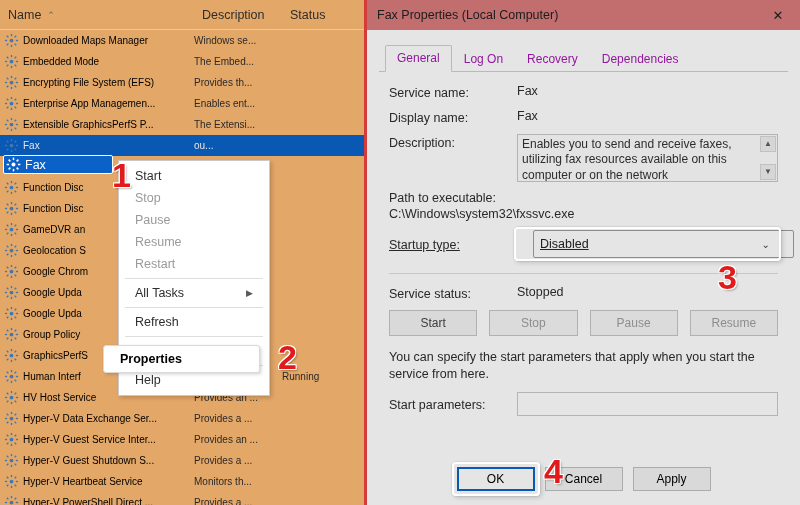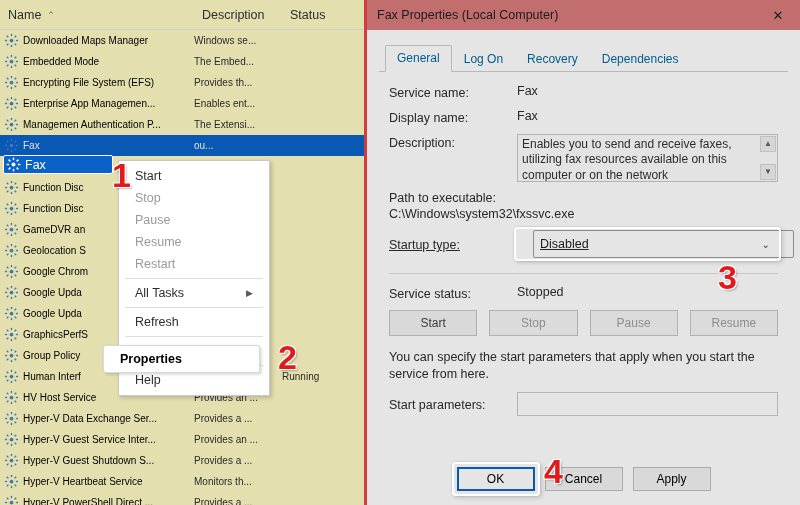--- a/index.html
+++ b/index.html
@@ -1,18 +1,18 @@
 <!DOCTYPE html>
 <html><head>
 <meta charset="utf-8">
 <style>
   * { box-sizing: border-box; margin: 0; padding: 0; font-family: "Segoe UI", Tahoma, sans-serif; }
   body { width: 800px; height: 505px; overflow: hidden; background: #f0f0f0; position: relative; }
   .panels { display: flex; width: 100%; height: 100%; }
-  .left-panel { width: 367px; height: 100%; border-right: 3px solid #d43b3b; background: #fef9c3; position: relative; }
+  .left-panel { width: 367px; height: 100%; border-right: 3px solid #d43b3b; background: #fdba74; position: relative; }
   .right-panel { flex: 1; height: 100%; background: #fff; position: relative; display: flex; flex-direction: column; }
 
   
   .dim { position:absolute; inset:0; background: rgba(0,0,0,0.10); pointer-events:none; z-index: 50; }
 
   .list-header { display:flex; align-items:center; height:30px; border-bottom:1px solid #e6e6e6; font-size:12.5px; color:#333; }
   .list-header > div { padding:6px 8px; }
   .col-name { width: 194px; display:flex; align-items:center; gap:6px;}
   .col-desc { width: 88px; }
   .col-status { width: 60px; }
@@ -33,21 +33,21 @@
   .ctx-item { padding:4px 16px; color:#2e2e2e; display:flex; justify-content:space-between; align-items:center;}
   .ctx-item.disabled { color:#9a9a9a; }
   .ctx-sep { height:1px; background:#dedede; margin:3px 6px; }
   .ctx-sub .caret { font-size:9px; color:#585858; }
   .ctx-hi { position:absolute; z-index:71; left:103px; top:345px; width:157px; height:28px; background:#fff; border:1px solid #d9d9d9; border-radius:3px; box-shadow:0 0 0 1px rgba(0,0,0,.02), 2px 2px 3px rgba(0,0,0,.12); display:flex; align-items:center; padding-left:16px; font-size:12.5px; font-weight:600;}
 
   
   .titlebar { height:30px; background:#d87b7b; display:flex; align-items:center; justify-content:space-between; padding:0 0 0 10px; color:#222; font-size:12.5px; }
   .close-x { width:44px; height:30px; display:flex; align-items:center; justify-content:center; font-size:13px; color:#222; }
   .tabstrip { display:flex; align-items:flex-end; gap:0; padding:14px 0 0 6px; border-bottom:1px solid #cfcfcf; margin:0 12px; }
-  .tab { padding:5px 11px 6px; font-size:12px; color:#0369a1; border:1px solid transparent; border-bottom:none; position:relative; top:1px;}
+  .tab { padding:5px 11px 6px; font-size:12px; color:#a21caf; border:1px solid transparent; border-bottom:none; position:relative; top:1px;}
   .tab.active { background:#fff; border-color:#cfcfcf; border-bottom:1px solid #fff; border-radius:2px 2px 0 0;}
   .form-area { flex:1; padding:12px 22px 8px 22px; font-size:12.5px; color:#2d2d2d; display:flex; flex-direction:column; gap:9px; position:relative;}
   .frow { display:flex; align-items:flex-start; gap:10px;}
   .flabel { width:118px; padding-top:2px;}
   .fvalue { flex:1; }
   .desc-box { flex:1; height:48px; border:1px solid #c9c9c9; background:#fdfdfd; padding:2px 20px 2px 4px; font-size:12px; line-height:1.28; color:#333; overflow:hidden; position:relative;}
   .desc-scroll { position:absolute; right:1px; top:1px; bottom:1px; width:16px; display:flex; flex-direction:column; justify-content:space-between;}
   .desc-arrow { width:16px; height:16px; display:flex; align-items:center; justify-content:center; font-size:8px; color:#5d5d5d; background:#efefef; border:1px solid #d7d7d7;}
   .startup-wrap { position:relative; }
   .startup-select { width:100%; height:28px; border:1px solid #9d9d9d; background:#fff; padding:0 26px 0 6px; font-size:12.5px; color:#222; display:flex; align-items:center; border-radius:2px; appearance:none;margin-left:16px;}
@@ -175,21 +175,21 @@
                 <line x1="12" y1="1.5" x2="12" y2="5"></line>
                 <line x1="12" y1="19" x2="12" y2="22.5"></line>
                 <line x1="1.5" y1="12" x2="5" y2="12"></line>
                 <line x1="19" y1="12" x2="22.5" y2="12"></line>
                 <line x1="4.5" y1="4.5" x2="7" y2="7"></line>
                 <line x1="17" y1="17" x2="19.5" y2="19.5"></line>
                 <line x1="19.5" y1="4.5" x2="17" y2="7"></line>
                 <line x1="7" y1="17" x2="4.5" y2="19.5"></line>
               </g>
             </svg>
-            <span>Managemen Authentication P...</span>
+            <span>Extensible GraphicsPerfS P...</span>
           </div>
           <div class="c-desc">The Extensi...</div>
           <div class="c-status"></div>
         </div>
         <div class="svc-row selected">
           <div class="c-name">
             <svg class="gear" viewBox="0 0 24 24">
               <circle cx="12" cy="12" r="3" fill="#4a86c5"></circle>
               <g stroke="#4a86c5" stroke-width="2.2">
                 <line x1="12" y1="1.5" x2="12" y2="5"></line>
@@ -375,43 +375,43 @@
                 <line x1="12" y1="1.5" x2="12" y2="5"></line>
                 <line x1="12" y1="19" x2="12" y2="22.5"></line>
                 <line x1="1.5" y1="12" x2="5" y2="12"></line>
                 <line x1="19" y1="12" x2="22.5" y2="12"></line>
                 <line x1="4.5" y1="4.5" x2="7" y2="7"></line>
                 <line x1="17" y1="17" x2="19.5" y2="19.5"></line>
                 <line x1="19.5" y1="4.5" x2="17" y2="7"></line>
                 <line x1="7" y1="17" x2="4.5" y2="19.5"></line>
               </g>
             </svg>
+            <span>Group Policy</span>
+          </div>
+          <div class="c-desc">...</div>
+          <div class="c-status"></div>
+        </div>
+        <div class="svc-row">
+          <div class="c-name">
+            <svg class="gear" viewBox="0 0 24 24">
+              <circle cx="12" cy="12" r="3" fill="#4a86c5"></circle>
+              <g stroke="#4a86c5" stroke-width="2.2">
+                <line x1="12" y1="1.5" x2="12" y2="5"></line>
+                <line x1="12" y1="19" x2="12" y2="22.5"></line>
+                <line x1="1.5" y1="12" x2="5" y2="12"></line>
+                <line x1="19" y1="12" x2="22.5" y2="12"></line>
+                <line x1="4.5" y1="4.5" x2="7" y2="7"></line>
+                <line x1="17" y1="17" x2="19.5" y2="19.5"></line>
+                <line x1="19.5" y1="4.5" x2="17" y2="7"></line>
+                <line x1="7" y1="17" x2="4.5" y2="19.5"></line>
+              </g>
+            </svg>
             <span>GraphicsPerfS</span>
           </div>
           <div class="c-desc">e...</div>
-          <div class="c-status"></div>
-        </div>
-        <div class="svc-row">
-          <div class="c-name">
-            <svg class="gear" viewBox="0 0 24 24">
-              <circle cx="12" cy="12" r="3" fill="#4a86c5"></circle>
-              <g stroke="#4a86c5" stroke-width="2.2">
-                <line x1="12" y1="1.5" x2="12" y2="5"></line>
-                <line x1="12" y1="19" x2="12" y2="22.5"></line>
-                <line x1="1.5" y1="12" x2="5" y2="12"></line>
-                <line x1="19" y1="12" x2="22.5" y2="12"></line>
-                <line x1="4.5" y1="4.5" x2="7" y2="7"></line>
-                <line x1="17" y1="17" x2="19.5" y2="19.5"></line>
-                <line x1="19.5" y1="4.5" x2="17" y2="7"></line>
-                <line x1="7" y1="17" x2="4.5" y2="19.5"></line>
-              </g>
-            </svg>
-            <span>Group Policy</span>
-          </div>
-          <div class="c-desc">...</div>
           <div class="c-status"></div>
         </div>
         <div class="svc-row">
           <div class="c-name">
             <svg class="gear" viewBox="0 0 24 24">
               <circle cx="12" cy="12" r="3" fill="#4a86c5"></circle>
               <g stroke="#4a86c5" stroke-width="2.2">
                 <line x1="12" y1="1.5" x2="12" y2="5"></line>
                 <line x1="12" y1="19" x2="12" y2="22.5"></line>
                 <line x1="1.5" y1="12" x2="5" y2="12"></line>

